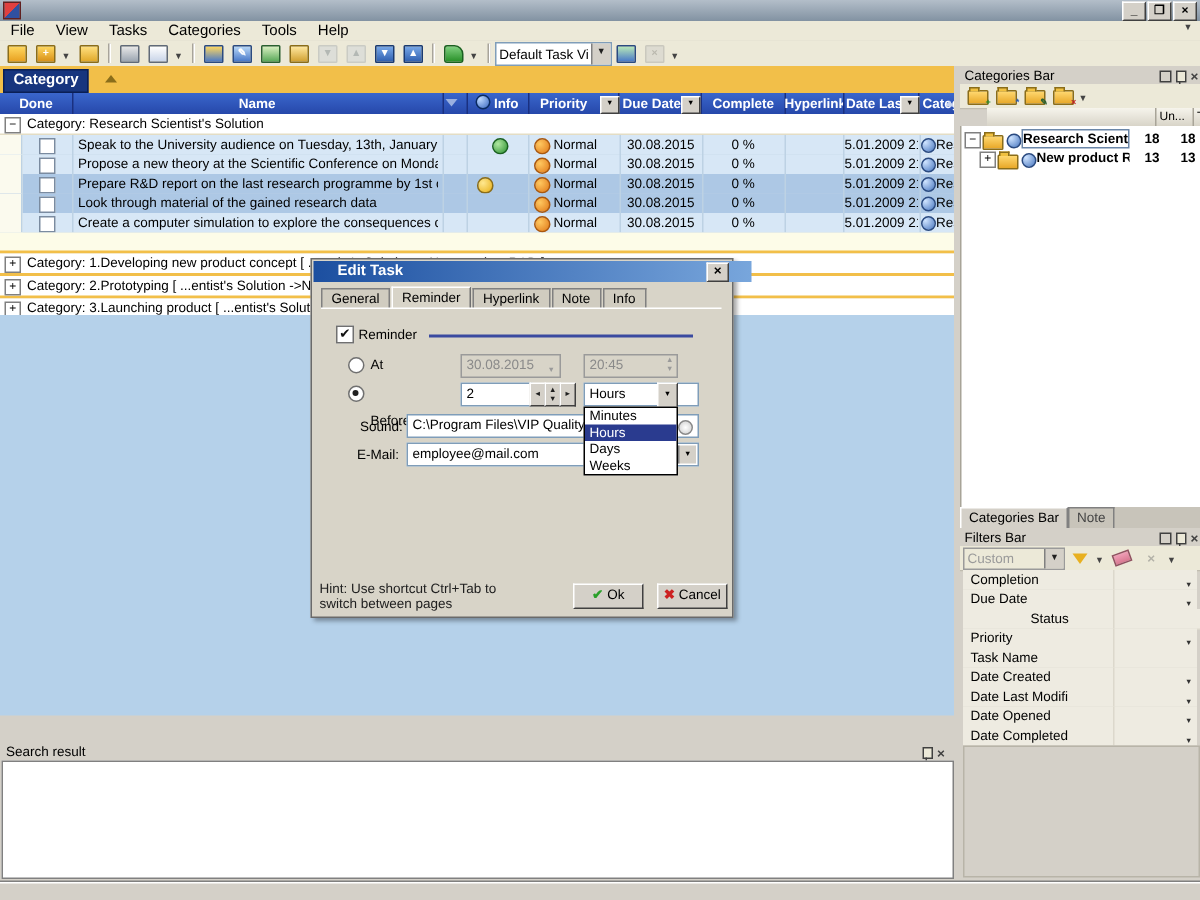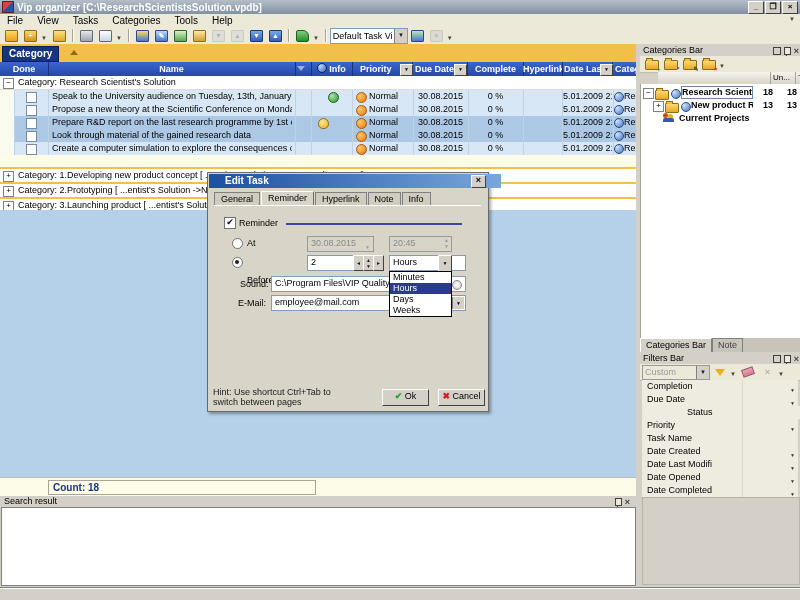--- a/index.html
+++ b/index.html
@@ -105,21 +105,20 @@
   .hint{position:absolute;left:5px;top:214px;width:140px;font-size:9px;line-height:10px;color:#202020;}
   .spk{position:absolute;right:3px;top:3px;width:8px;height:8px;border-radius:50%;border:1px solid #888;background:radial-gradient(#fff,#ccc);}
 </style>
 </head>
 <body>
 
 <div id="win">
 
   <div class="abs titlebar">
     <span class="appicon"></span>
-    <span>Vip organizer [C:\ResearchScientistsSolution.vpdb]</span>
     <span class="wbtns">
       <span class="wbtn">_</span>
       <span class="wbtn">❐</span>
       <span class="wbtn">×</span>
     </span>
   </div>
 
   <div class="abs menubar">
     <span class="menuitem">File</span>
     <span class="menuitem">View</span>
@@ -306,23 +305,20 @@
     <span class="expander">+</span>
     <span class="cell clip" style="left:18px;width:610px;">Category: 2.Prototyping    [ ...entist's Solution -&gt;New product R&amp;D ]</span>
   </div>
   <div class="grow" style="left:0;top:199px;">
     <span class="expander">+</span>
     <span class="cell clip" style="left:18px;width:610px;">Category: 3.Launching product    [ ...entist's Solution -&gt;New product R&amp;D ]</span>
   </div>
 
   <div class="abs bluearea"></div>
 
-  <div class="abs countbar">
-    <span class="countbox"><span>Count:</span> <span>18</span></span>
-  </div>
 
   <div class="abs searchhead">
     <span style="padding-left:4px;">Search result</span>
     <span class="panebtns" style="right:6px;top:2px;">
       <span class="pinico"></span>
       <span class="xico">×</span>
     </span>
   </div>
   <div class="abs searchbody"></div>
 
@@ -378,27 +374,20 @@
         <span class="num" style="left:136px;width:20px;">18</span>
       </div>
       <div class="trrow" style="top:15px;">
         <span class="texp" style="left:12px;">+</span>
         <span class="folder" style="position:absolute;left:24px;top:2px;"></span>
         <span class="catdot" style="left:40px;top:3px;"></span>
         <span class="cell clip" style="left:50px;width:62px;">New product R&amp;D</span>
         <span class="num" style="left:112px;width:20px;">13</span>
         <span class="num" style="left:136px;width:20px;">13</span>
       </div>
-      <div class="trrow" style="top:28px;">
-        <span class="people" style="position:absolute;left:22px;top:1px;">
-            <i class="p1"></i>
-            <i class="p2"></i>
-          </span>
-        <span class="cell clip" style="left:38px;width:90px;">Current Projects</span>
-      </div>
     </div>
     <div class="tabsrow" style="top:294px;">
       <span class="ptab active">Categories Bar</span>
       <span class="ptab">Note</span>
     </div>
 
     <div class="phead" style="top:308px;">
       <span>Filters Bar</span>
       <span class="panebtns" style="right:4px;top:3px;">
         <span class="boxico"></span>

